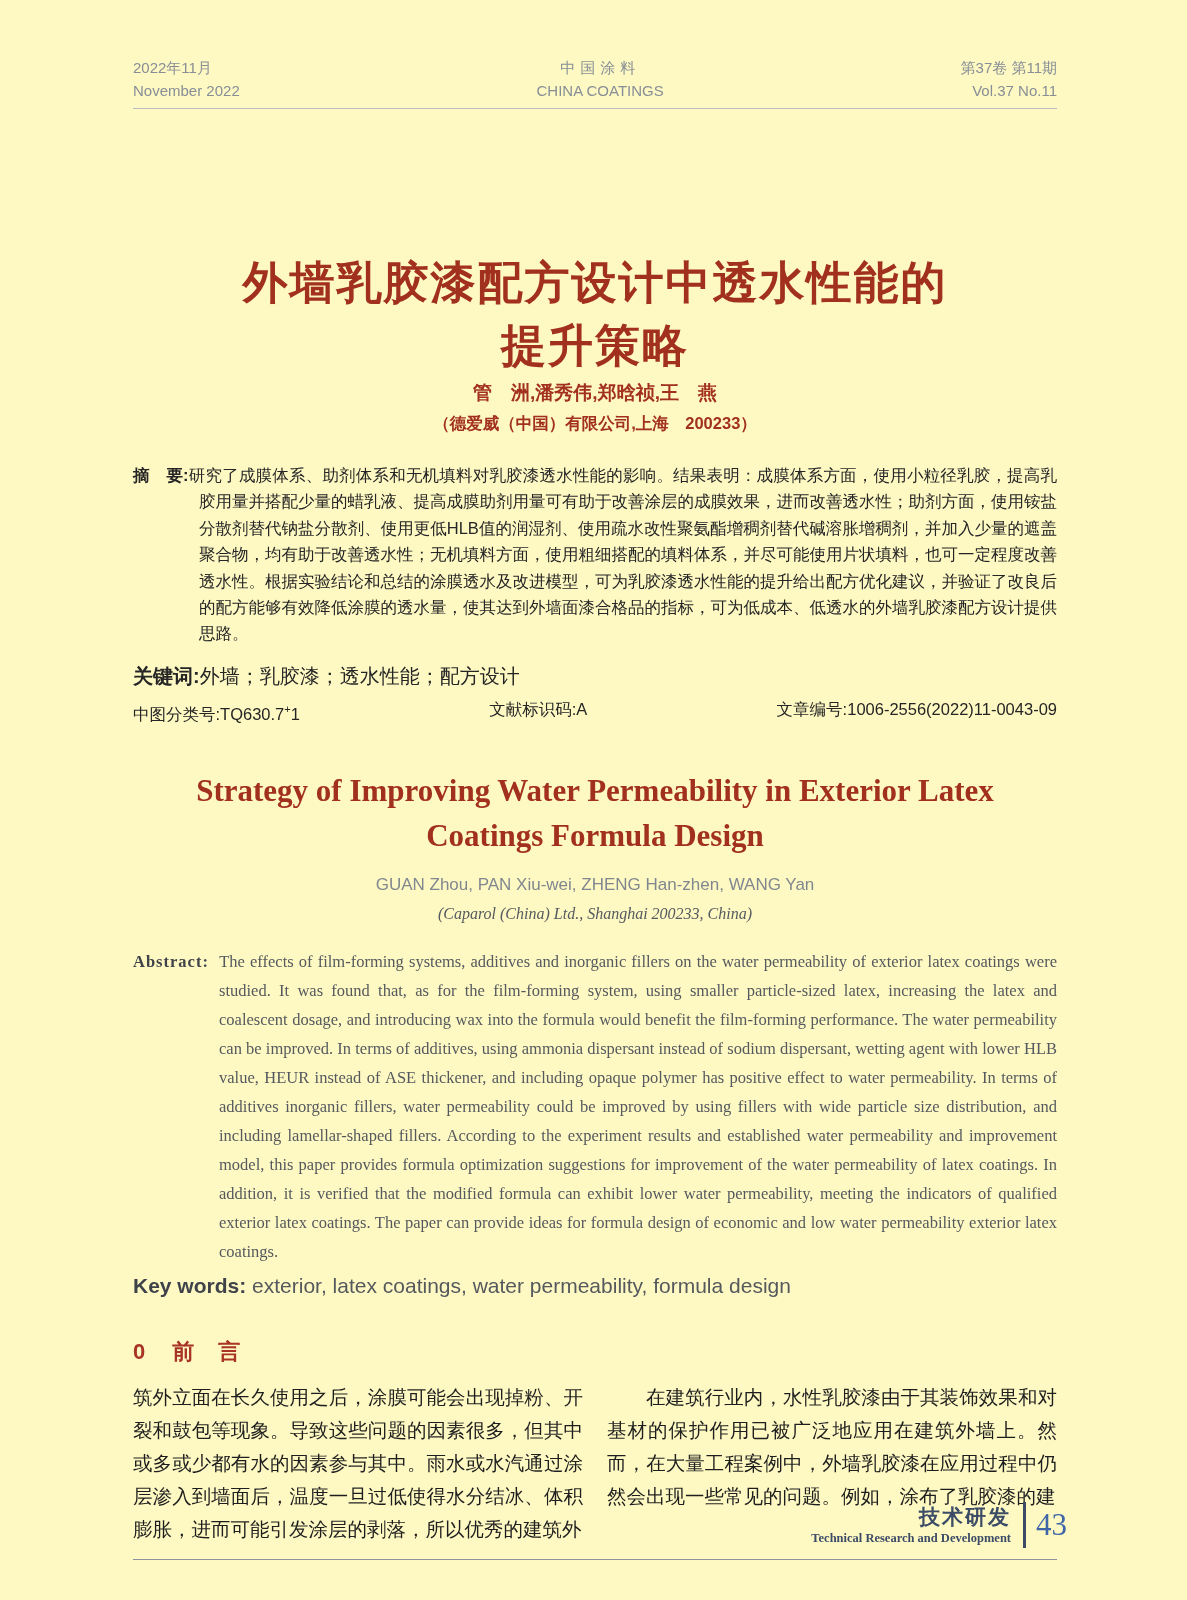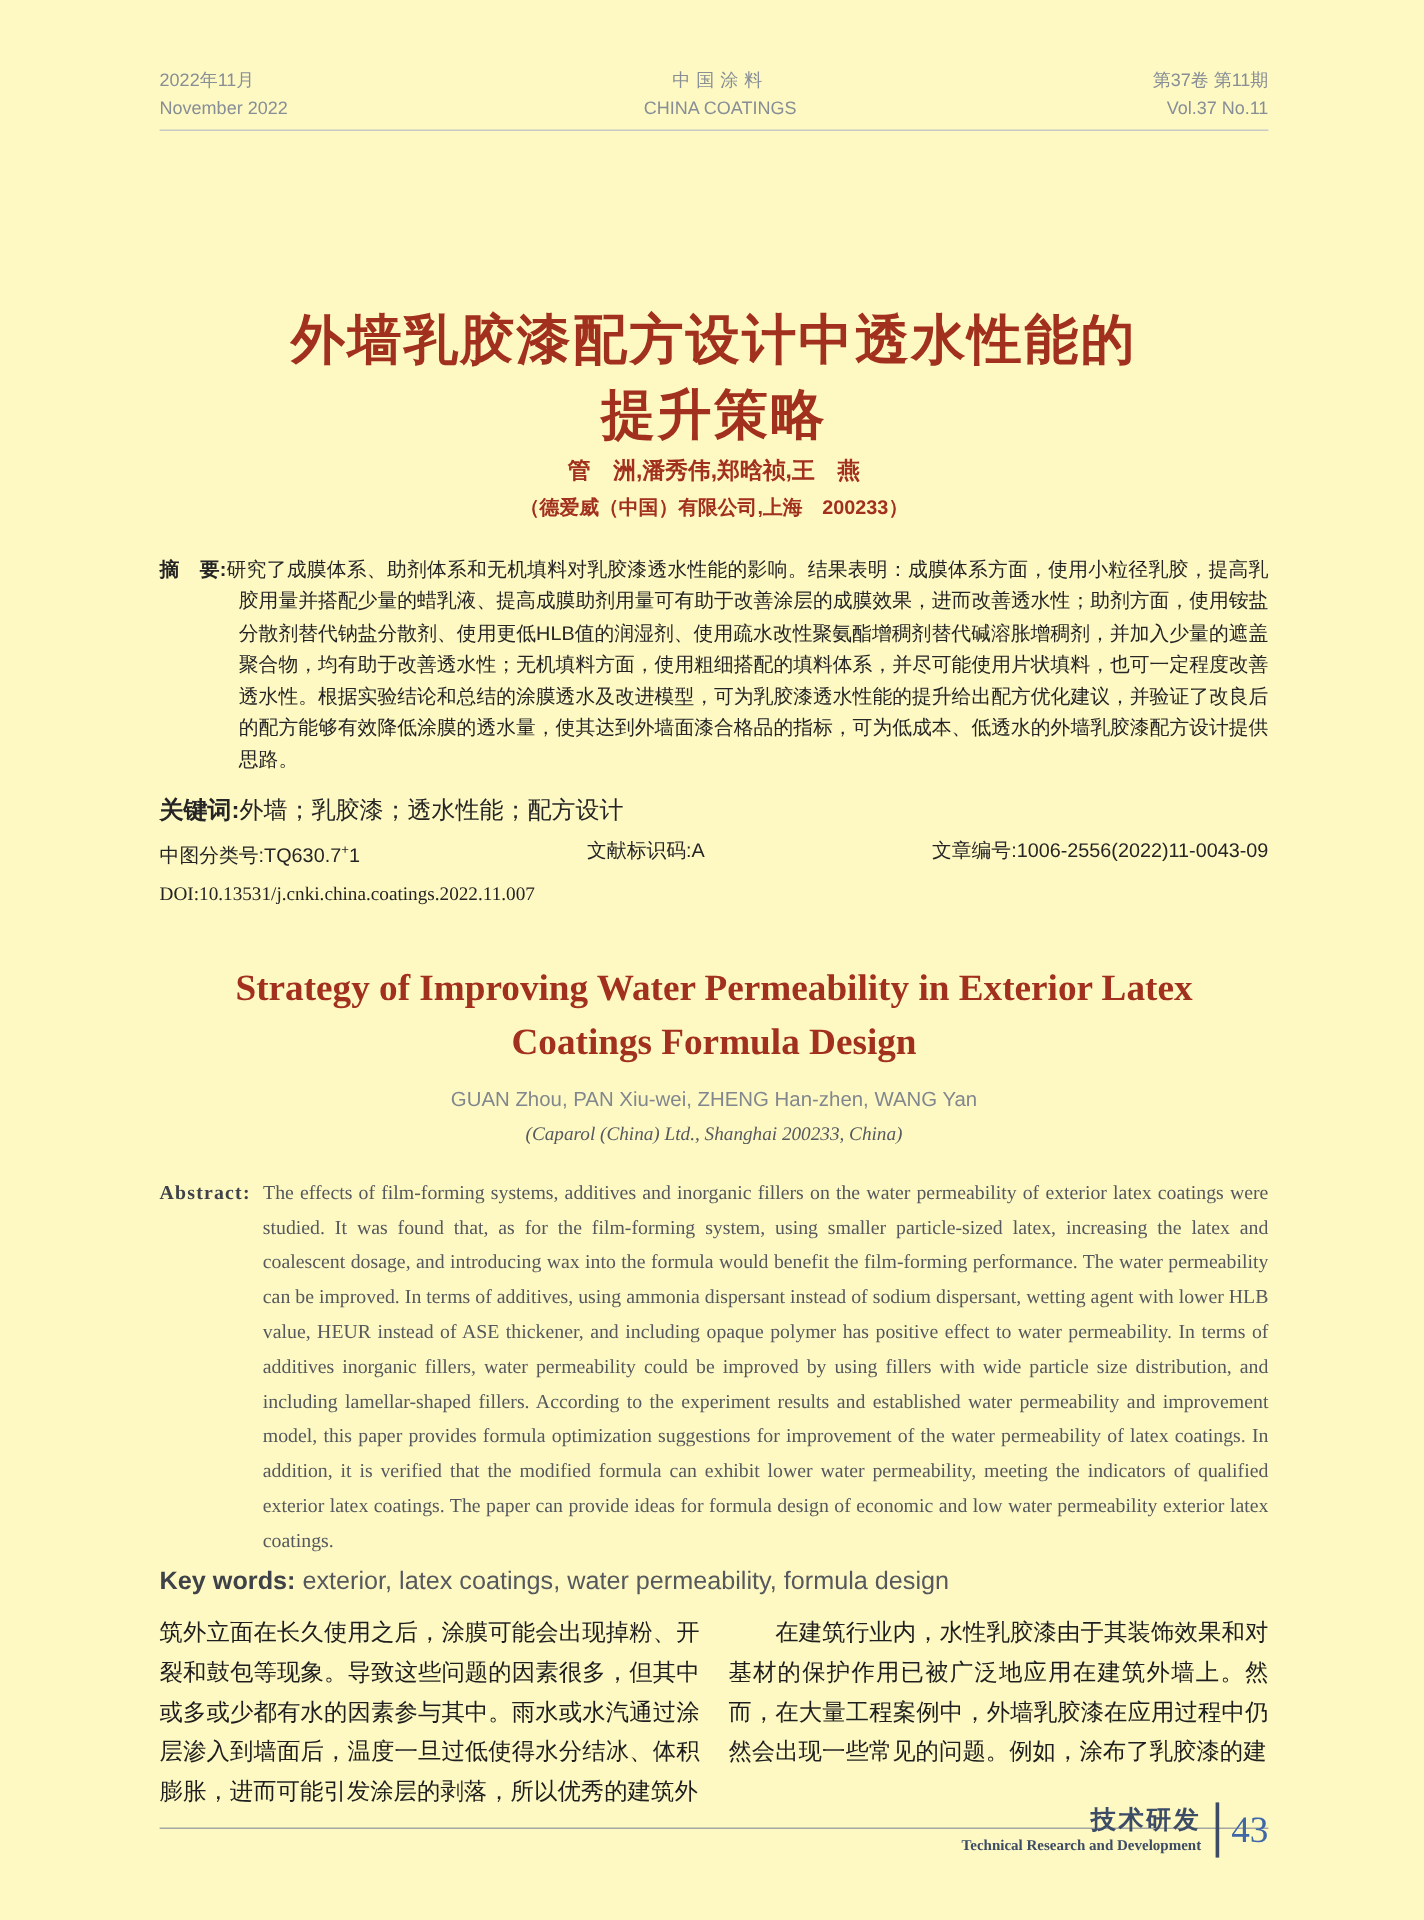--- a/index.html
+++ b/index.html
@@ -118,21 +118,21 @@
   }
   .col.first p { text-indent:2em; }
 
   .foot-divider {
     margin-top:13px;
     border-top:1px solid #8e9399;
   }
 
   
   .page-footer {
-    position:absolute; right:130px; bottom:52px;
+    position:absolute; right:120px; bottom:52px;
     display:flex; align-items:center;
   }
   .footer-col { text-align:right; }
   .footer-cn {
     color:#3d4c66; font-weight:700; font-size:21px; line-height:26px;
     letter-spacing:2px;
   }
   .footer-en {
     font-family:"Liberation Serif", serif; font-weight:700;
     color:#3d4c66; font-size:12.5px; line-height:16px;
@@ -176,33 +176,35 @@
     <p class="cn-abstract"><span class="lbl">摘　要:</span><span>研究了成膜体系、助剂体系和无机填料对乳胶漆透水性能的影响。结果表明：成膜体系方面，使用小粒径乳胶，提高乳胶用量并搭配少量的蜡乳液、提高成膜助剂用量可有助于改善涂层的成膜效果，进而改善透水性；助剂方面，使用铵盐分散剂替代钠盐分散剂、使用更低HLB值的润湿剂、使用疏水改性聚氨酯增稠剂替代碱溶胀增稠剂，并加入少量的遮盖聚合物，均有助于改善透水性；无机填料方面，使用粗细搭配的填料体系，并尽可能使用片状填料，也可一定程度改善透水性。根据实验结论和总结的涂膜透水及改进模型，可为乳胶漆透水性能的提升给出配方优化建议，并验证了改良后的配方能够有效降低涂膜的透水量，使其达到外墙面漆合格品的指标，可为低成本、低透水的外墙乳胶漆配方设计提供思路。</span></p>
 
     <p class="cn-keywords"><span class="lbl">关键词:</span><span>外墙；乳胶漆；透水性能；配方设计</span></p>
 
     <div class="class-row">
       <span><span>中图分类号:</span><span>TQ630.7</span><sup>+</sup><span>1</span></span>
       <span><span>文献标识码:</span><span>A</span></span>
       <span><span>文章编号:</span><span>1006-2556(2022)11-0043-09</span></span>
     </div>
 
-    <div class="doi-line">DOI:10.13531/j.cnki.china.coatings.2022.11.007</div>
 
     <h2 class="en-title">
       <div>Strategy of Improving Water Permeability in Exterior Latex</div>
       <div>Coatings Formula Design</div>
     </h2>
     <div class="en-authors">GUAN Zhou, PAN Xiu-wei, ZHENG Han-zhen, WANG Yan</div>
     <div class="en-affil">(Caparol (China) Ltd., Shanghai 200233, China)</div>
 
     <p class="en-abstract"><span class="lbl">Abstract:</span><span>&nbsp;&nbsp;</span><span>The effects of film-forming systems, additives and inorganic fillers on the water permeability of exterior latex coatings were studied. It was found that, as for the film-forming system, using smaller particle-sized latex, increasing the latex and coalescent dosage, and introducing wax into the formula would benefit the film-forming performance. The water permeability can be improved. In terms of additives, using ammonia dispersant instead of sodium dispersant, wetting agent with lower HLB value, HEUR instead of ASE thickener, and including opaque polymer has positive effect to water permeability. In terms of additives inorganic fillers, water permeability could be improved by using fillers with wide particle size distribution, and including lamellar-shaped fillers. According to the experiment results and established water permeability and improvement model, this paper provides formula optimization suggestions for improvement of the water permeability of latex coatings. In addition, it is verified that the modified formula can exhibit lower water permeability, meeting the indicators of qualified exterior latex coatings. The paper can provide ideas for formula design of economic and low water permeability exterior latex coatings.</span></p>
 
     <p class="en-keywords"><span class="lbl">Key words:</span><span>&nbsp;</span><span>exterior, latex coatings, water permeability, formula design</span></p>
 
+    <div class="section-head">
+      <span class="num">0</span><span>前　言</span>
+    </div>
 
     <div class="columns">
       <div class="col">
         <p>筑外立面在长久使用之后，涂膜可能会出现掉粉、开裂和鼓包等现象。导致这些问题的因素很多，但其中或多或少都有水的因素参与其中。雨水或水汽通过涂层渗入到墙面后，温度一旦过低使得水分结冰、体积膨胀，进而可能引发涂层的剥落，所以优秀的建筑外</p>
       </div>
       <div class="col first">
         <p>在建筑行业内，水性乳胶漆由于其装饰效果和对基材的保护作用已被广泛地应用在建筑外墙上。然而，在大量工程案例中，外墙乳胶漆在应用过程中仍然会出现一些常见的问题。例如，涂布了乳胶漆的建</p>
       </div>
     </div>
 

